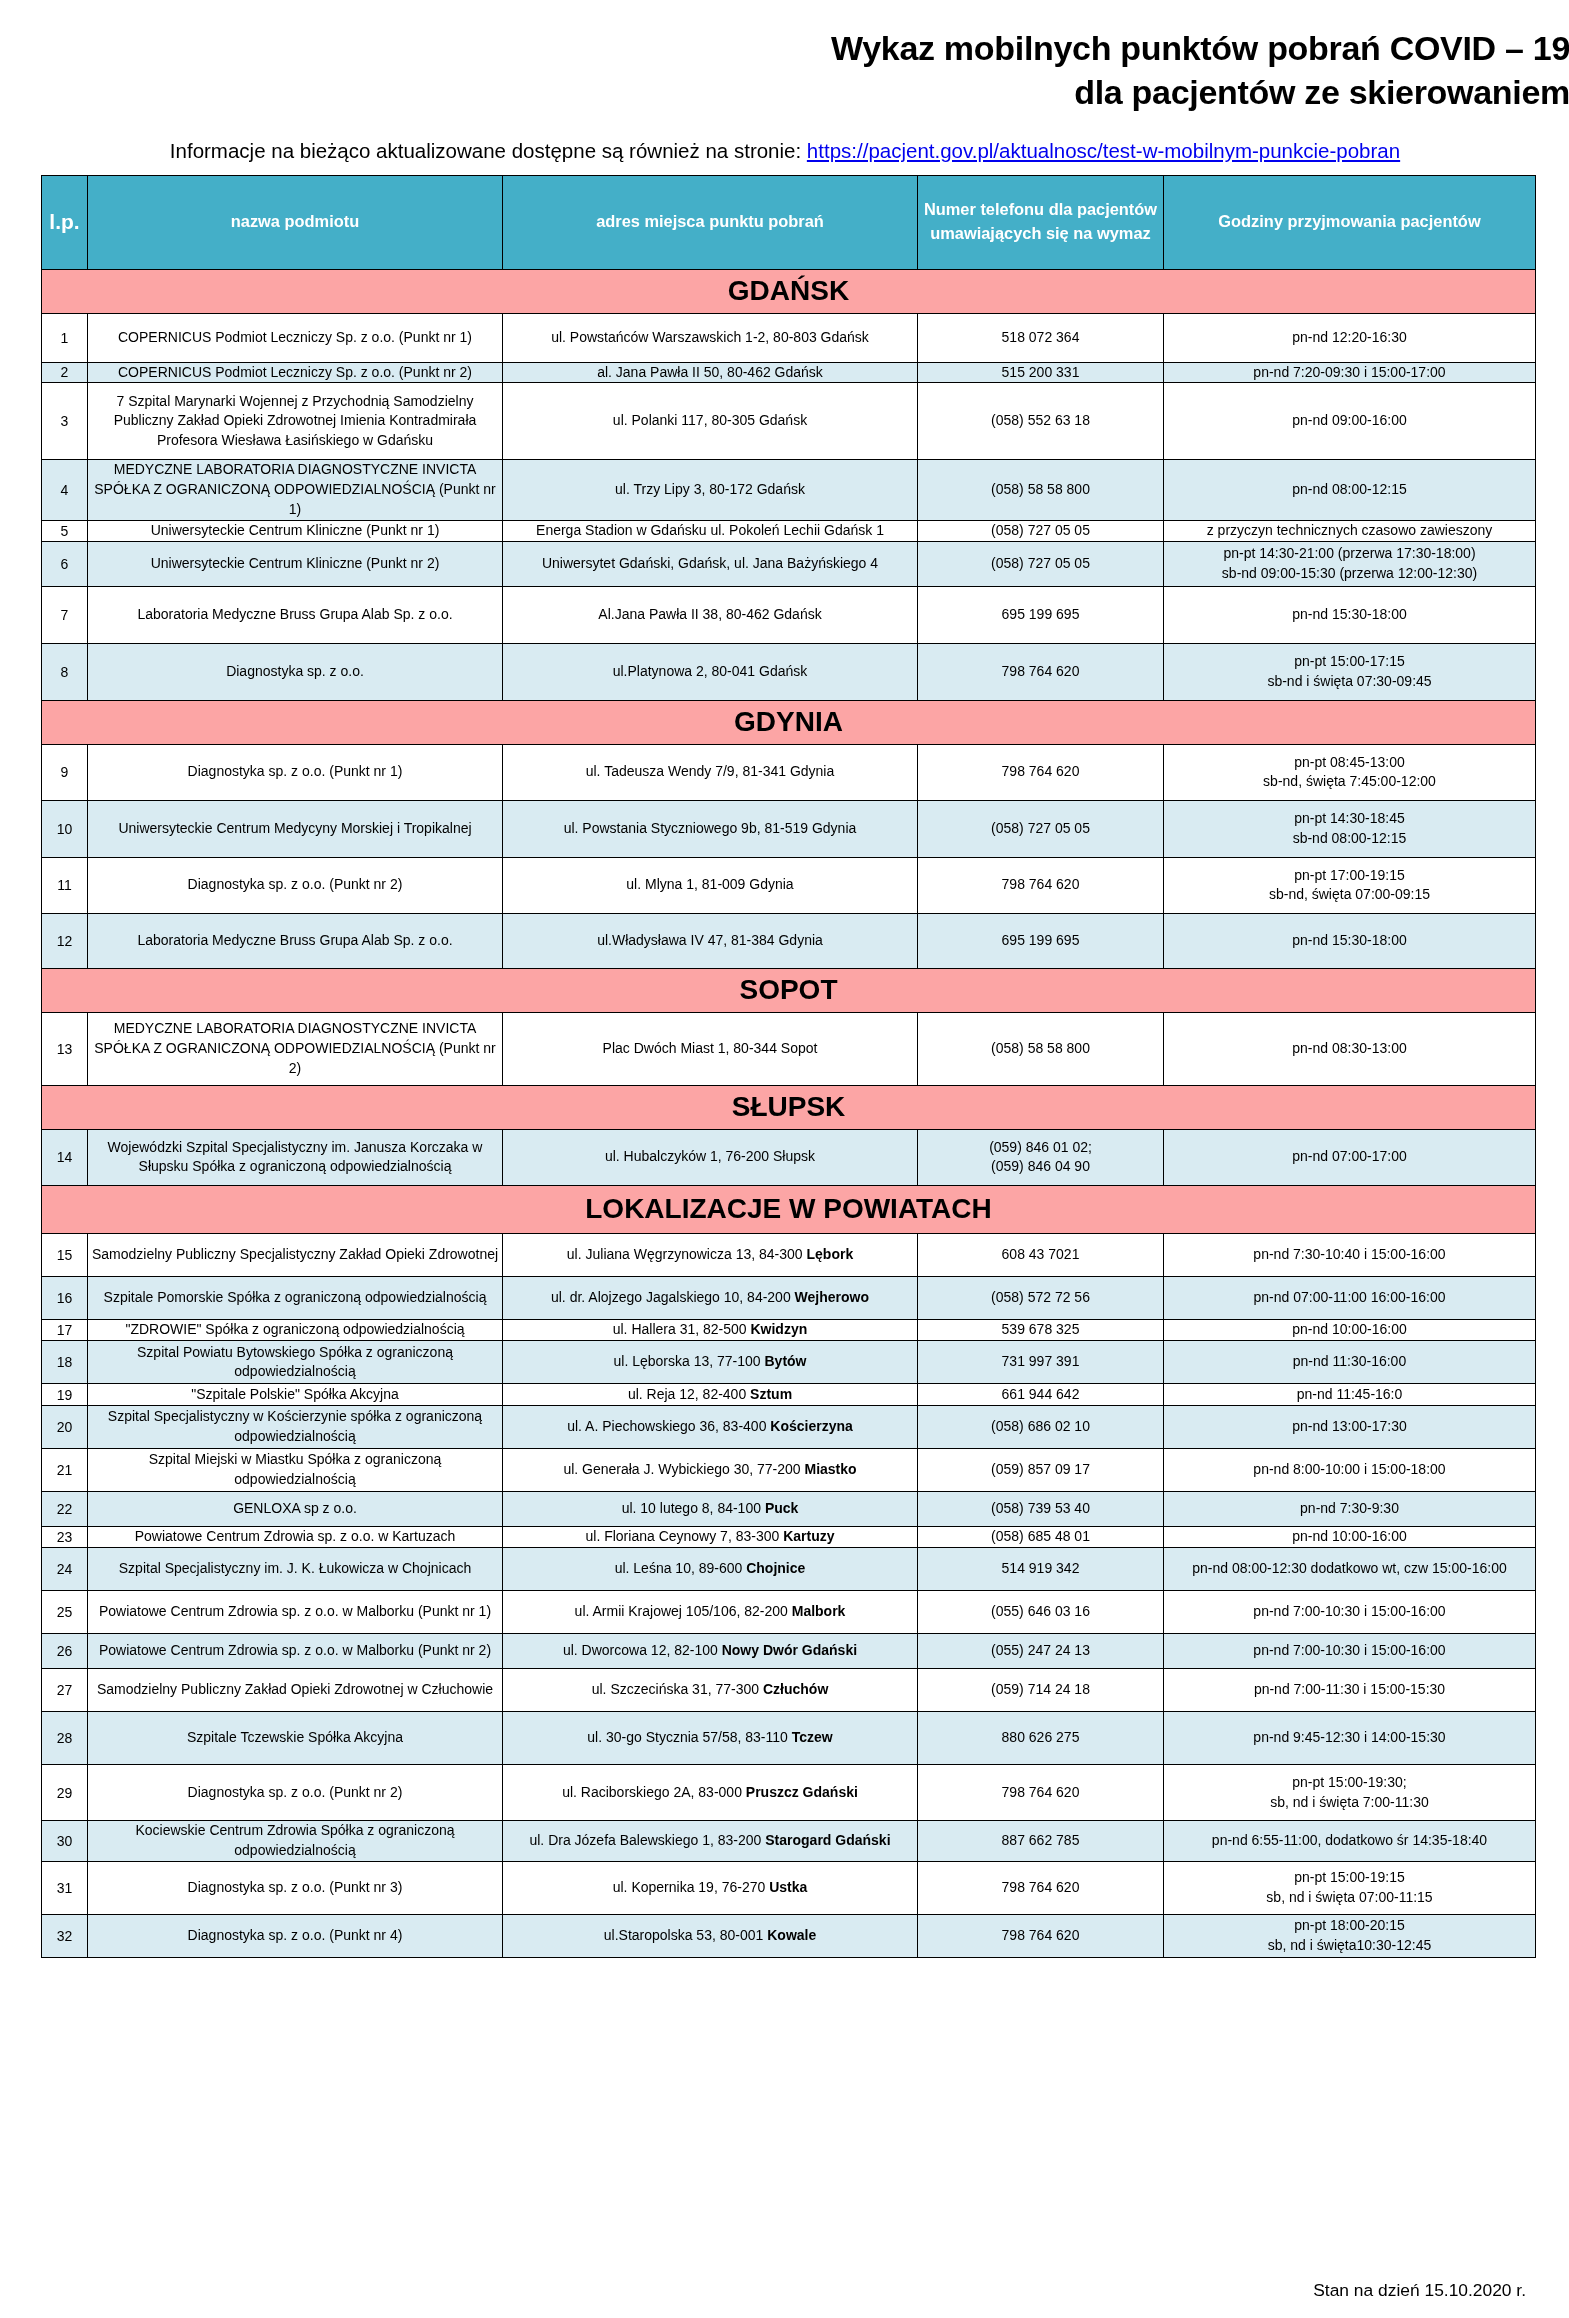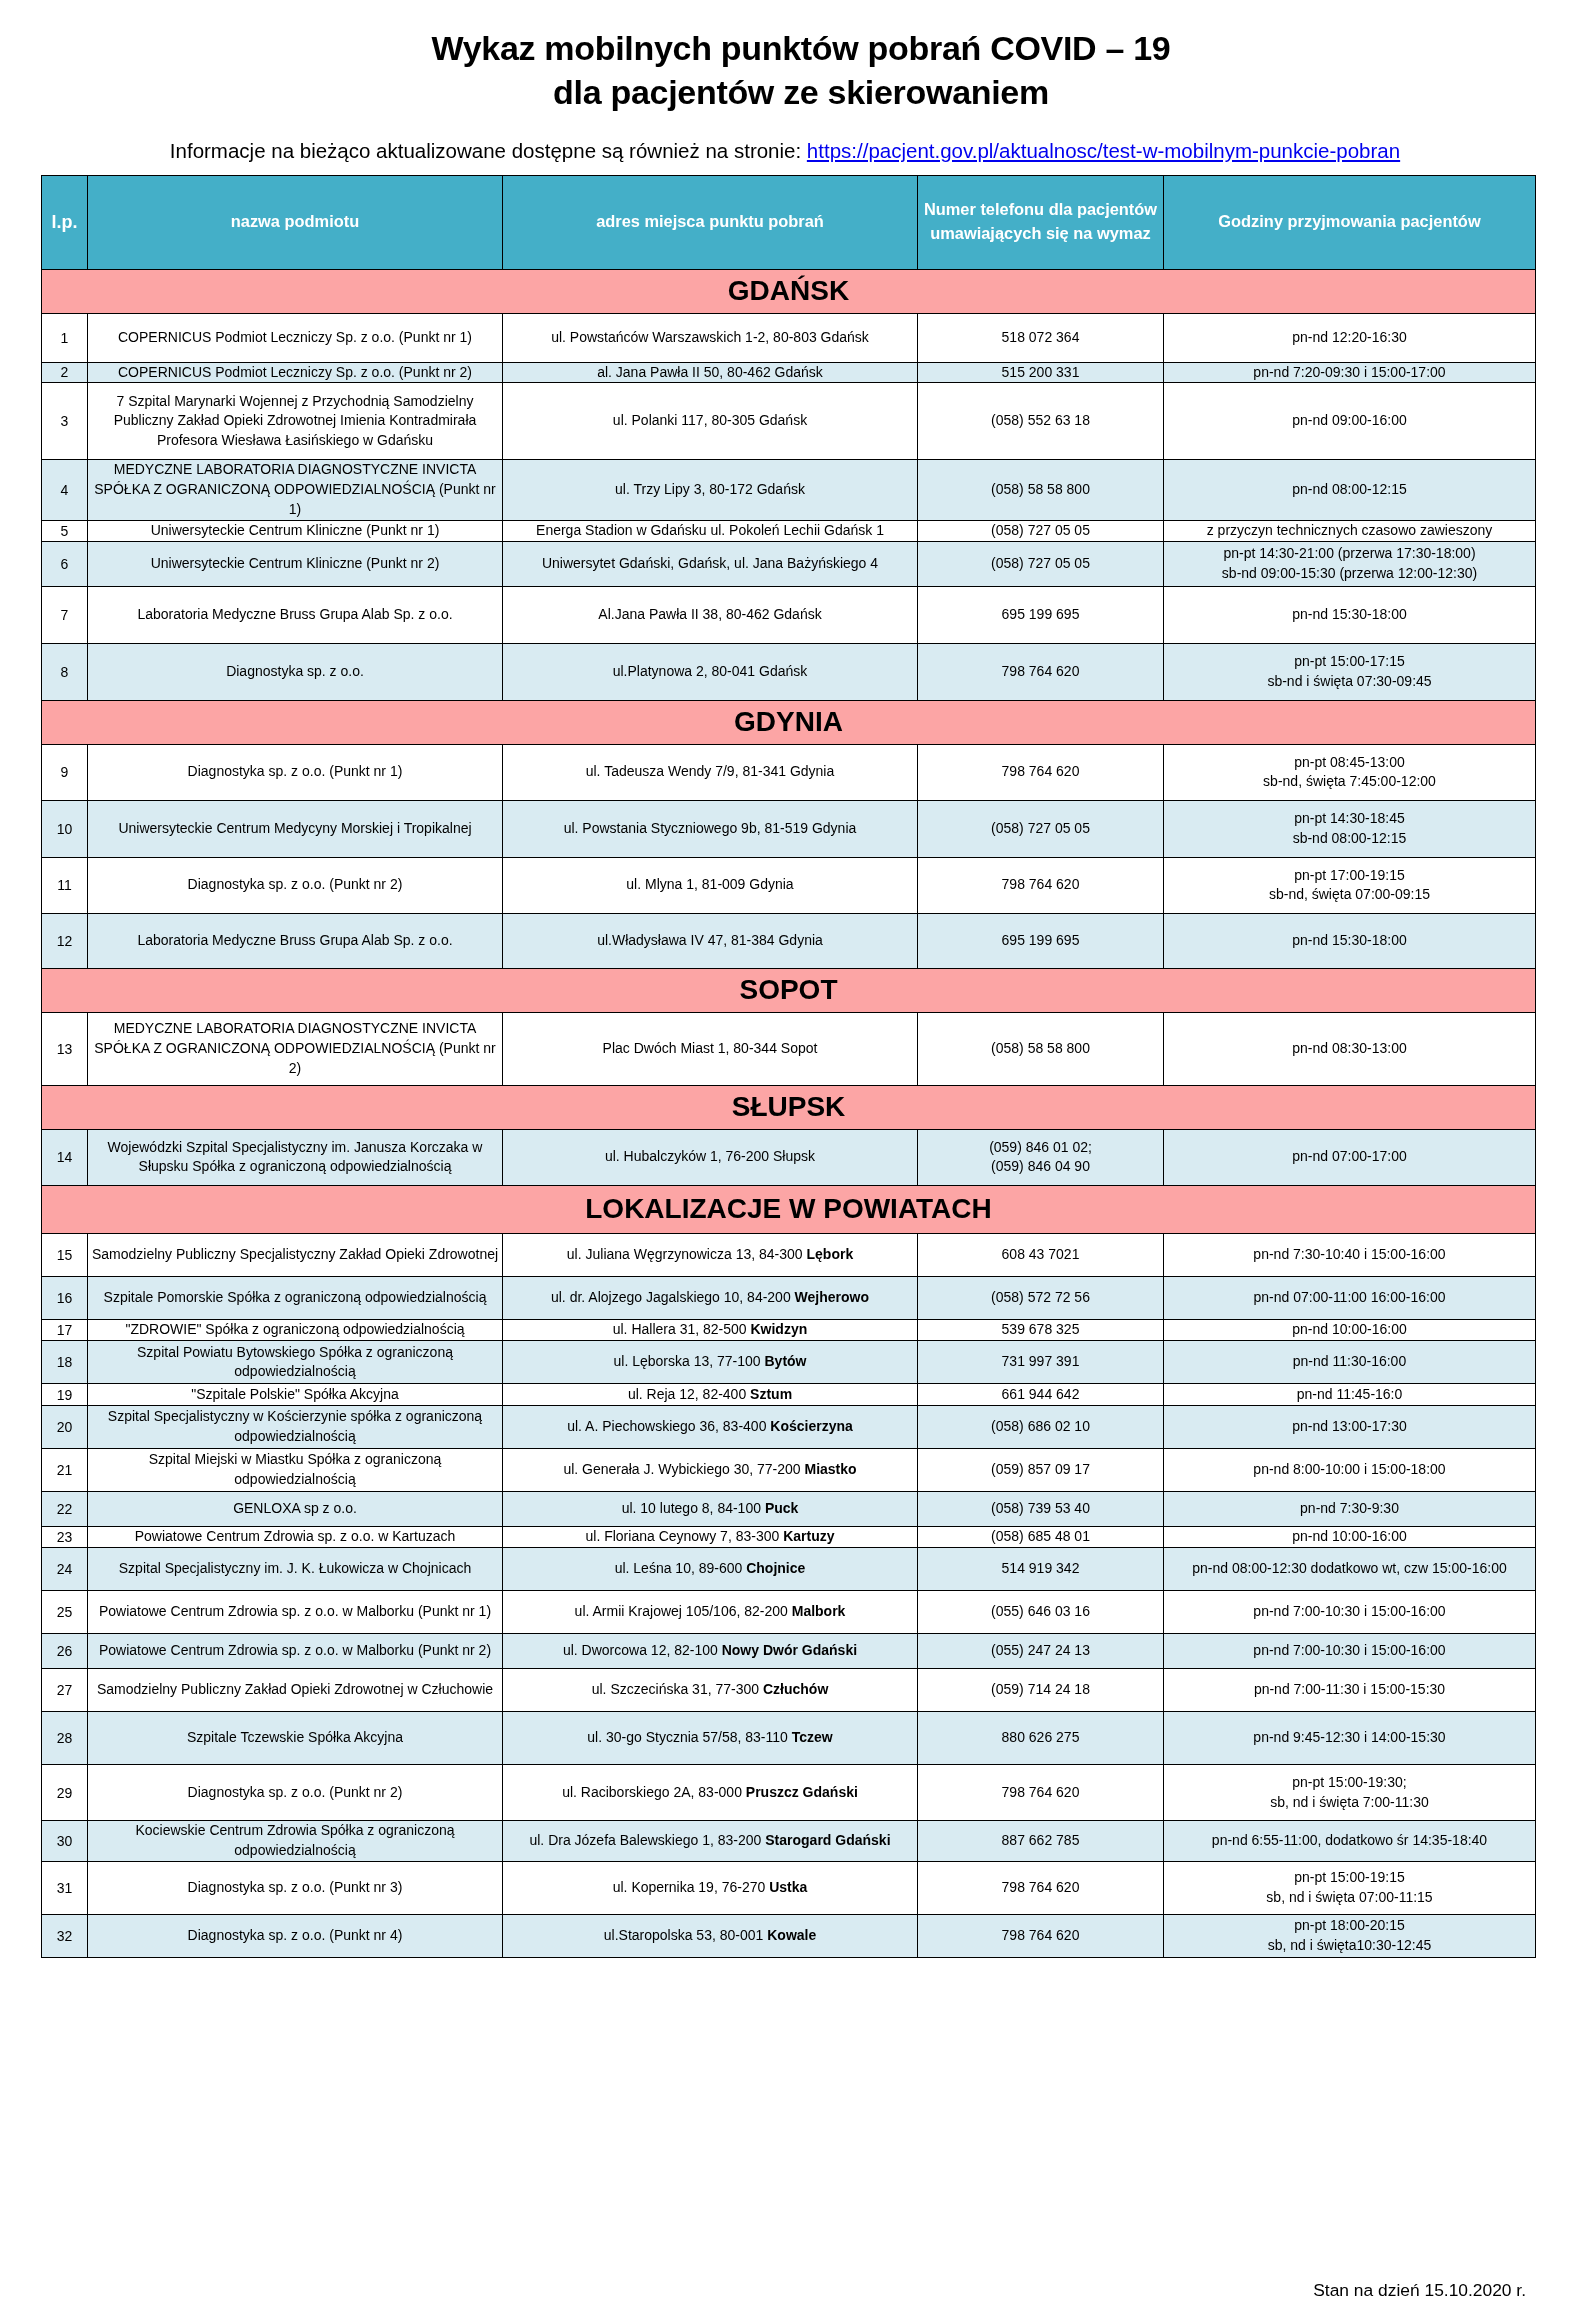--- a/index.html
+++ b/index.html
@@ -16,21 +16,21 @@
     overflow: hidden;
   }
   .page {
     width: 1570px;
     height: 2319px;
     position: relative;
     box-sizing: border-box;
     padding: 0;
   }
   .title-block {
-    text-align: center;
+    text-align: right;
     padding-top: 27px;
     padding-left: 32px;
   }
   .title-line {
     font-size: 34px;
     font-weight: bold;
     line-height: 1.28;
     letter-spacing: -0.3px;
   }
   .info-line {
@@ -66,21 +66,21 @@
 
   thead th {
     background: #44AFC8;
     color: #ffffff;
     font-size: 16.4px;
     font-weight: bold;
     height: 93px;
     line-height: 1.45;
     padding: 2px 4.1px;
   }
-  th.lp-head { font-size: 18px; }
+  th.lp-head { font-size: 21px; }
 
   tr.section td {
     background: #fca5a5;
     font-size: 28px;
     font-weight: bold;
     height: 43px;
     letter-spacing: 0px;
   }
   tr.section.tall td { height: 47px; }
 

